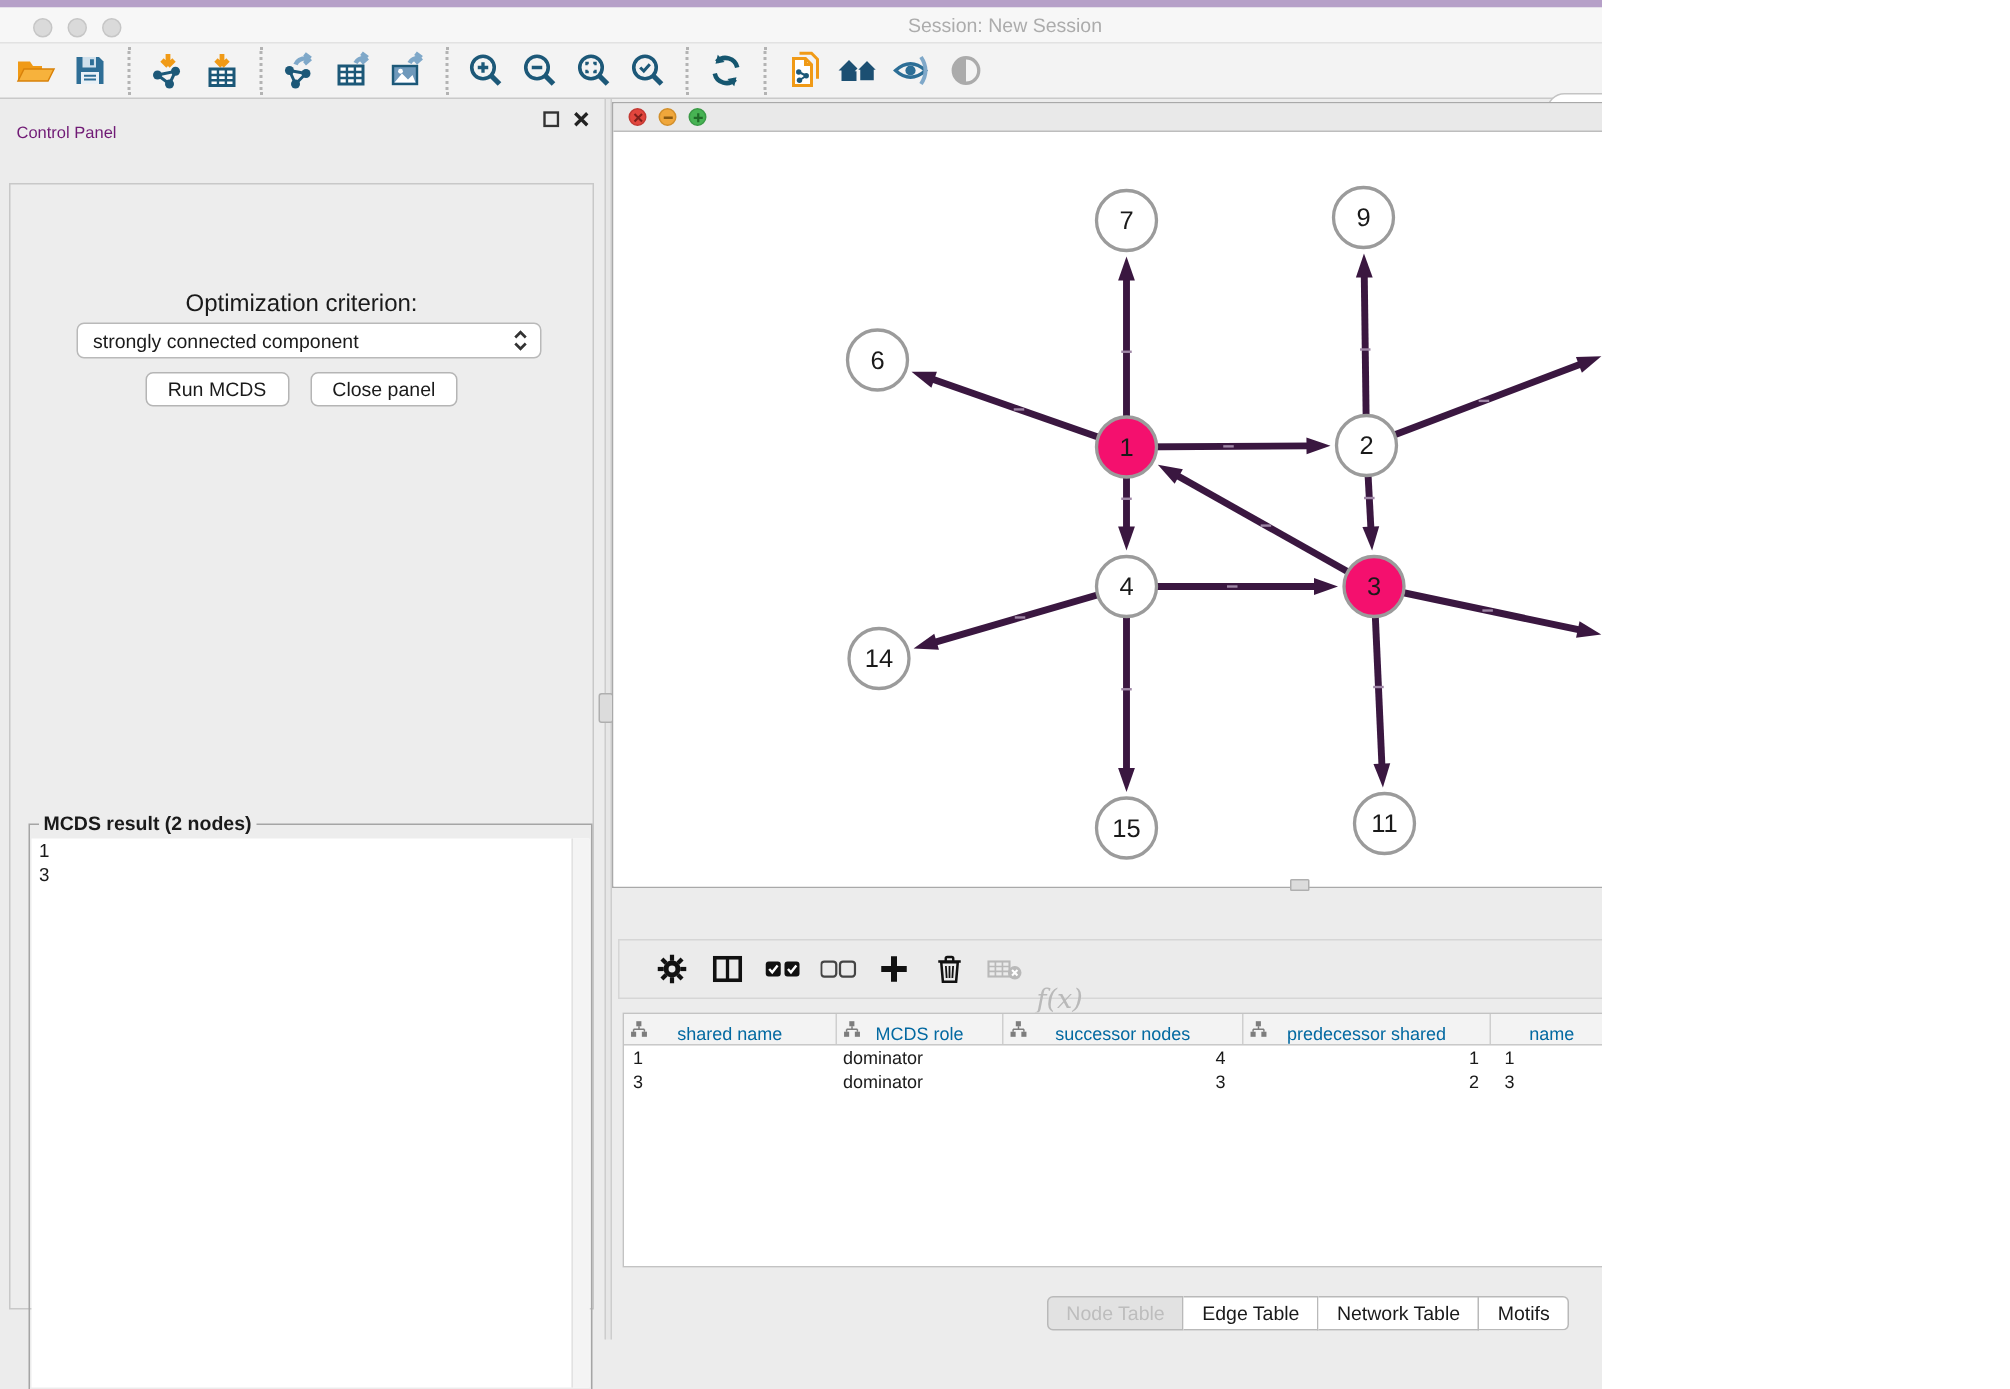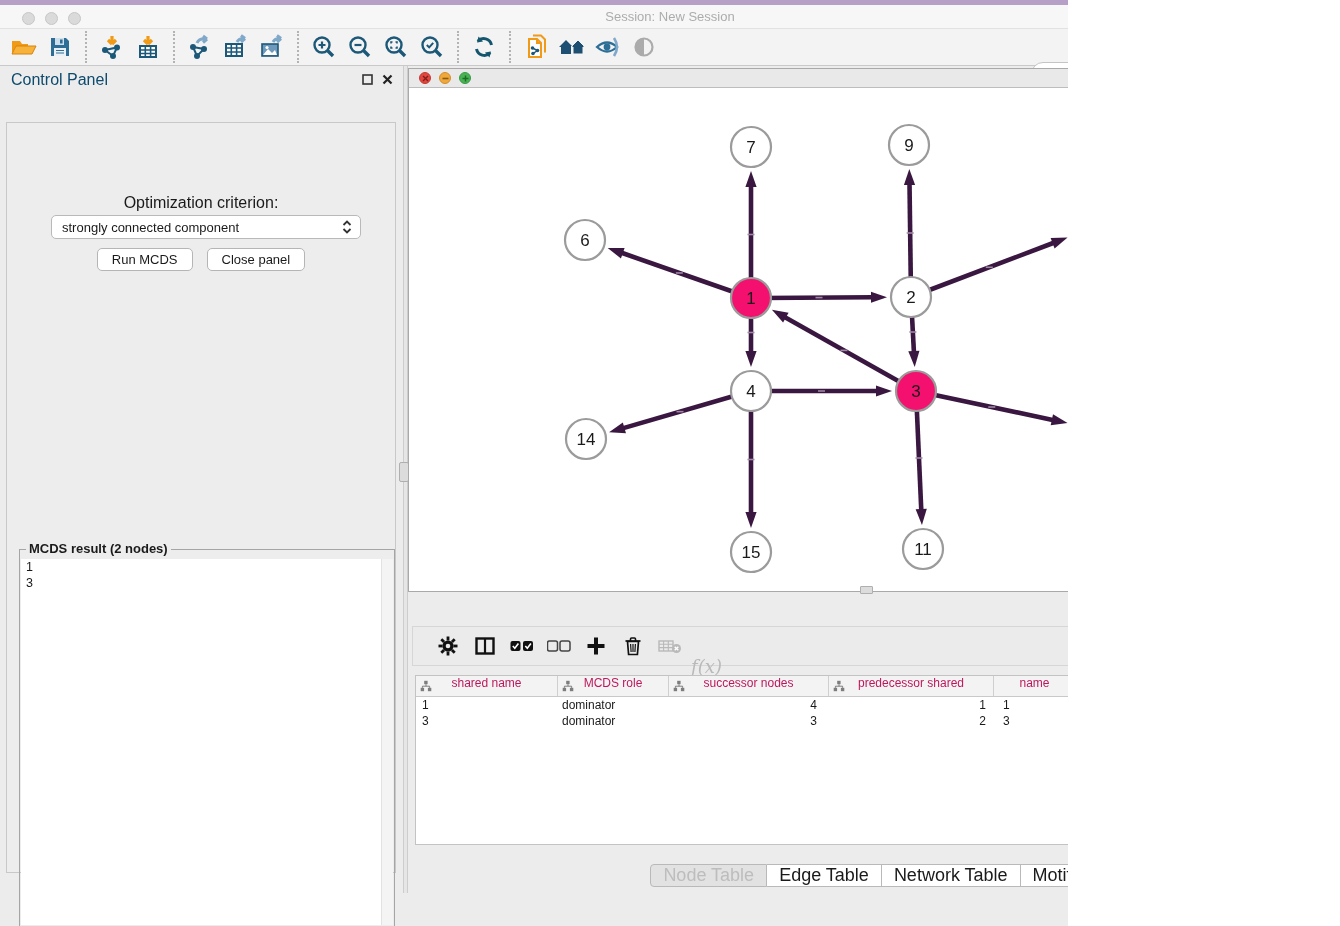--- a/index.html
+++ b/index.html
@@ -18,21 +18,21 @@
        display:flex;align-items:center;padding-left:6px;}
   .tbtn{width:36px;height:34px;display:flex;align-items:center;justify-content:center;flex:0 0 auto;}
   .tsep{border-left:2px dotted #B3B3B3;height:32px;margin:0 7px;flex:0 0 auto;}
   .searchbox{position:absolute;right:12px;top:33px;width:288px;height:22px;background:#fff;
        border:1px solid #C4C4C4;border-radius:12px;display:flex;align-items:center;padding-left:7px;}
   .searchbox input{border:none;outline:none;background:transparent;font-size:12px;width:250px;
        font-family:"Liberation Sans",sans-serif;}
   
   .cpanel{position:absolute;left:0;top:66px;width:403px;height:827px;background:#ECECEC;}
   .panel-head{position:absolute;left:0;top:0;width:100%;height:28px;}
-  .panel-title{position:absolute;left:11px;top:5px;font-size:16px;color:#0c4a6e;}
+  .panel-title{position:absolute;left:11px;top:17px;font-size:11px;color:#701a75;}
   .ph-icons{position:absolute;right:10px;top:8px;display:flex;gap:9px;align-items:center;}
   .tabbar{position:absolute;left:78px;top:31px;display:flex;}
   .tab{height:20px;line-height:20px;padding:0 12px;background:#fff;border:1px solid #B9B9B9;
        font-size:13px;border-left:none;}
   .tab.first{border-left:1px solid #B9B9B9;border-radius:4px 0 0 4px;}
   .tab.sel{background:#F4F4F4;color:#C4C4C4;border:1px solid #CFCFCF;border-radius:4px;margin-left:-1px;}
   .cp-content{position:absolute;left:6px;top:56px;width:390px;height:751px;background:#EDEDED;
        border:1px solid #C8C8C8;box-sizing:border-box;}
   .opt-label{position:absolute;left:0;width:100%;top:71px;text-align:center;font-size:16px;}
   .dropdown{position:absolute;left:44px;top:92px;width:310px;height:24px;background:#fff;
@@ -68,29 +68,29 @@
   .tpanel{position:absolute;left:408px;top:595px;width:928px;height:298px;background:#ECECEC;}
   .tp-toolbar{position:absolute;left:4px;top:31px;right:4px;height:40px;background:#EBEBEB;
        border:1px solid #D6D6D6;box-sizing:border-box;display:flex;align-items:center;
        padding-left:16px;gap:0;}
   .tp-btn{width:37px;height:34px;display:flex;align-items:center;justify-content:center;flex:0 0 auto;}
   .fx{font-family:"DejaVu Serif",serif;font-style:italic;font-size:18px;color:#B9B9B9;margin-top:40px;}
   .tablebox{position:absolute;left:7px;top:80px;width:916px;height:170px;background:#fff;
        border:1px solid #C3C3C3;box-sizing:border-box;overflow:hidden;}
   .thead{display:flex;height:20px;background:#F3F3F3;border-bottom:1px solid #C9C9C9;}
   .th{position:relative;box-sizing:border-box;border-right:1px solid #CFCFCF;font-size:12px;
-       display:flex;align-items:flex-start;justify-content:center;color:#be185d;}
+       display:flex;align-items:flex-end;justify-content:center;color:#0369a1;}
   .th .treeicon{position:absolute;left:4px;top:4px;}
   .trow{display:flex;height:16px;font-size:12px;align-items:center;}
   .td{box-sizing:border-box;white-space:nowrap;overflow:hidden;}
   .ta-l{text-align:left;padding-left:6px;}
   .ta-r{text-align:right;padding-right:12px;}
   .tp-tabs{position:absolute;left:0;top:269px;width:100%;display:flex;justify-content:center;}
   .tptab{height:21px;line-height:21px;padding:0 12px;background:#fff;border:1px solid #B9B9B9;
-       border-left:none;font-size:18px;}
+       border-left:none;font-size:13px;}
   .tptab.first{border-left:1px solid #B9B9B9;border-radius:4px 0 0 4px;}
   .tptab.last{border-radius:0 4px 4px 0;}
   .tptab.sel{background:#E2E2E2;color:#BDBDBD;border-radius:4px 0 0 4px;}
   
   .statusbar{position:absolute;left:0;top:893px;width:1340px;height:33px;background:#EDEDED;
        border-top:1px solid #C6C6C6;box-sizing:border-box;}
   .listbtn{position:absolute;left:10px;top:4px;width:29px;height:24px;background:#FDFDFD;
        border:1px solid #B9B9B9;border-radius:3px;display:flex;align-items:center;justify-content:center;}
   .membtn{position:absolute;right:9px;top:4px;height:25px;background:#FDFDFD;border:1px solid #B5B5B5;
        border-radius:4px;display:flex;align-items:center;gap:5px;padding:0 9px;font-size:12px;}

